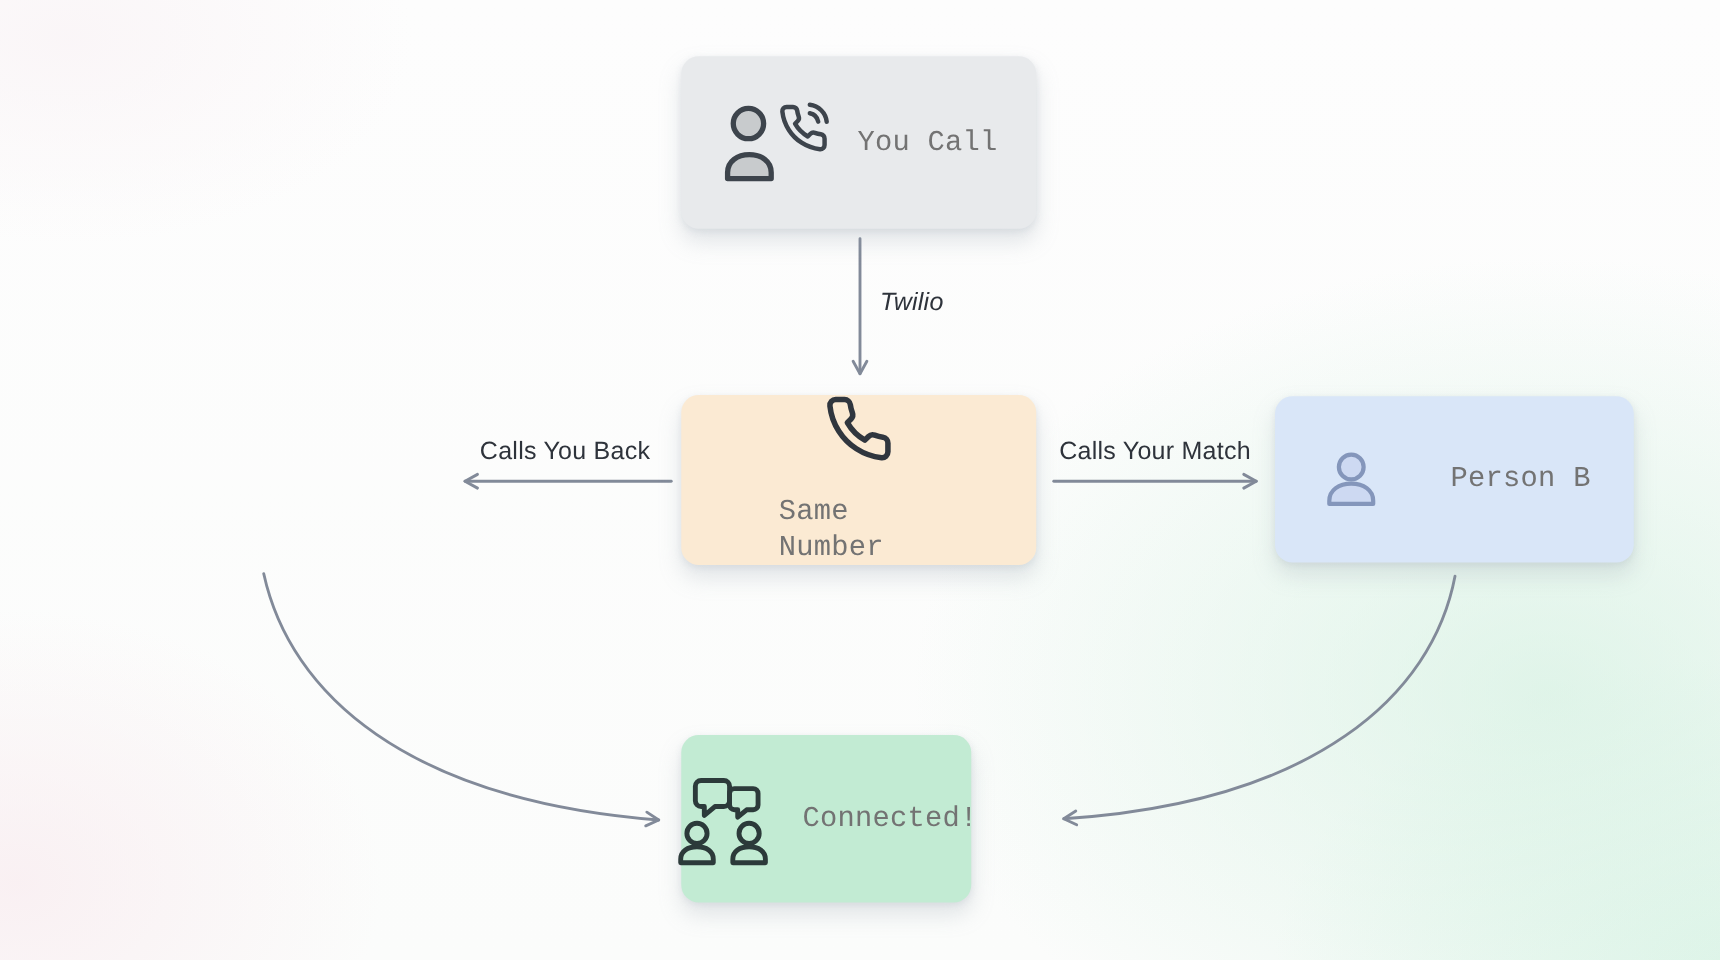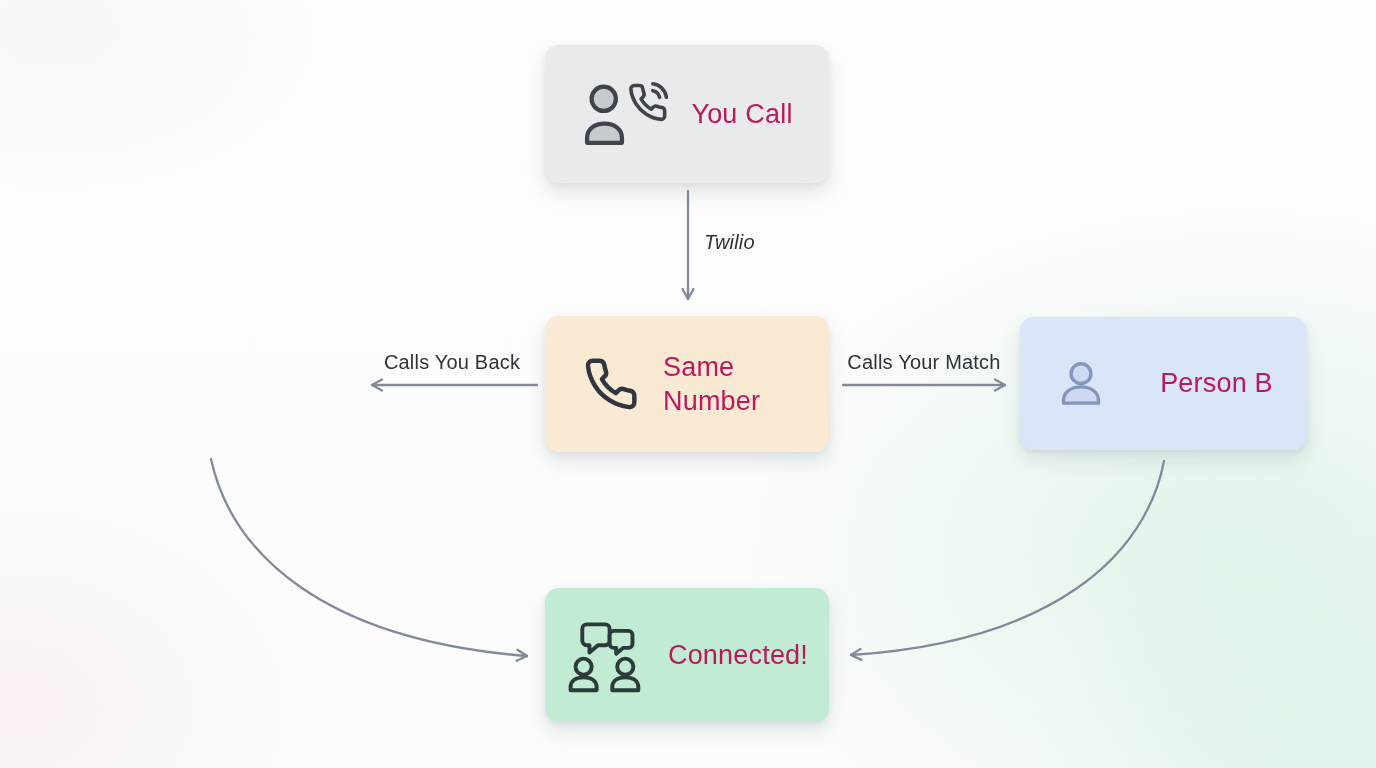--- a/index.html
+++ b/index.html
@@ -16,27 +16,27 @@
       radial-gradient(500px 300px at 4% 4%, rgba(250,245,247,.9), rgba(250,245,247,0) 55%),
       linear-gradient(#fdfdfd,#fbfcfb);
   }
   .edges-svg{position:absolute;inset:0;pointer-events:none;}
   .node{
     position:absolute;display:flex;align-items:center;justify-content:center;
     border-radius:14px;
     box-shadow:0 10px 18px rgba(150,162,175,.26), 0 2px 5px rgba(150,162,175,.16);
   }
   .node .node-label{
-    font-size:27px;font-weight:500;color:#be185d;letter-spacing:.2px;line-height:1.26;
+    font-size:23px;font-weight:500;color:#737373;letter-spacing:.2px;line-height:1.26;font-family:Liberation Mono, monospace;
   }
   .node-you-call   {left:545px;top:45px; width:284px;height:138px;background:#e8eaec;gap:22px;}
   .node-person-a   {left:68px;  top:315px;width:287px;height:133px;background:#dbe6f8;gap:34px;}
-  .node-same-number{left:545px;top:316px;width:284px;height:136px;background:#fbead3;gap:24px;}
+  .node-same-number{left:545px;top:316px;width:284px;height:136px;background:#fbead3;gap:24px;flex-direction:column;}
   .node-person-b   {left:1020px;top:317px;width:287px;height:133px;background:#d9e6f8;gap:52px;}
-  .node-connected  {left:545px;top:588px;width:284px;height:134px;background:#c2ebd3;gap:16px;}
+  .node-connected  {left:545px;top:588px;width:232px;height:134px;background:#c2ebd3;gap:16px;}
   .node-same-number .node-label{max-width:128px;}
   .icon{display:flex;align-items:center;justify-content:center;}
   .edge-label{
     position:absolute;font-size:20px;font-weight:500;color:#2e333b;
     white-space:nowrap;letter-spacing:.2px;
   }
   .edge-label.centered{transform:translate(-50%,-50%);}
   .label-twilio{left:704px;top:231px;font-style:italic;}
   .label-calls-you-back{left:452px;top:362px;}
   .label-calls-your-match{left:924px;top:362px;}

